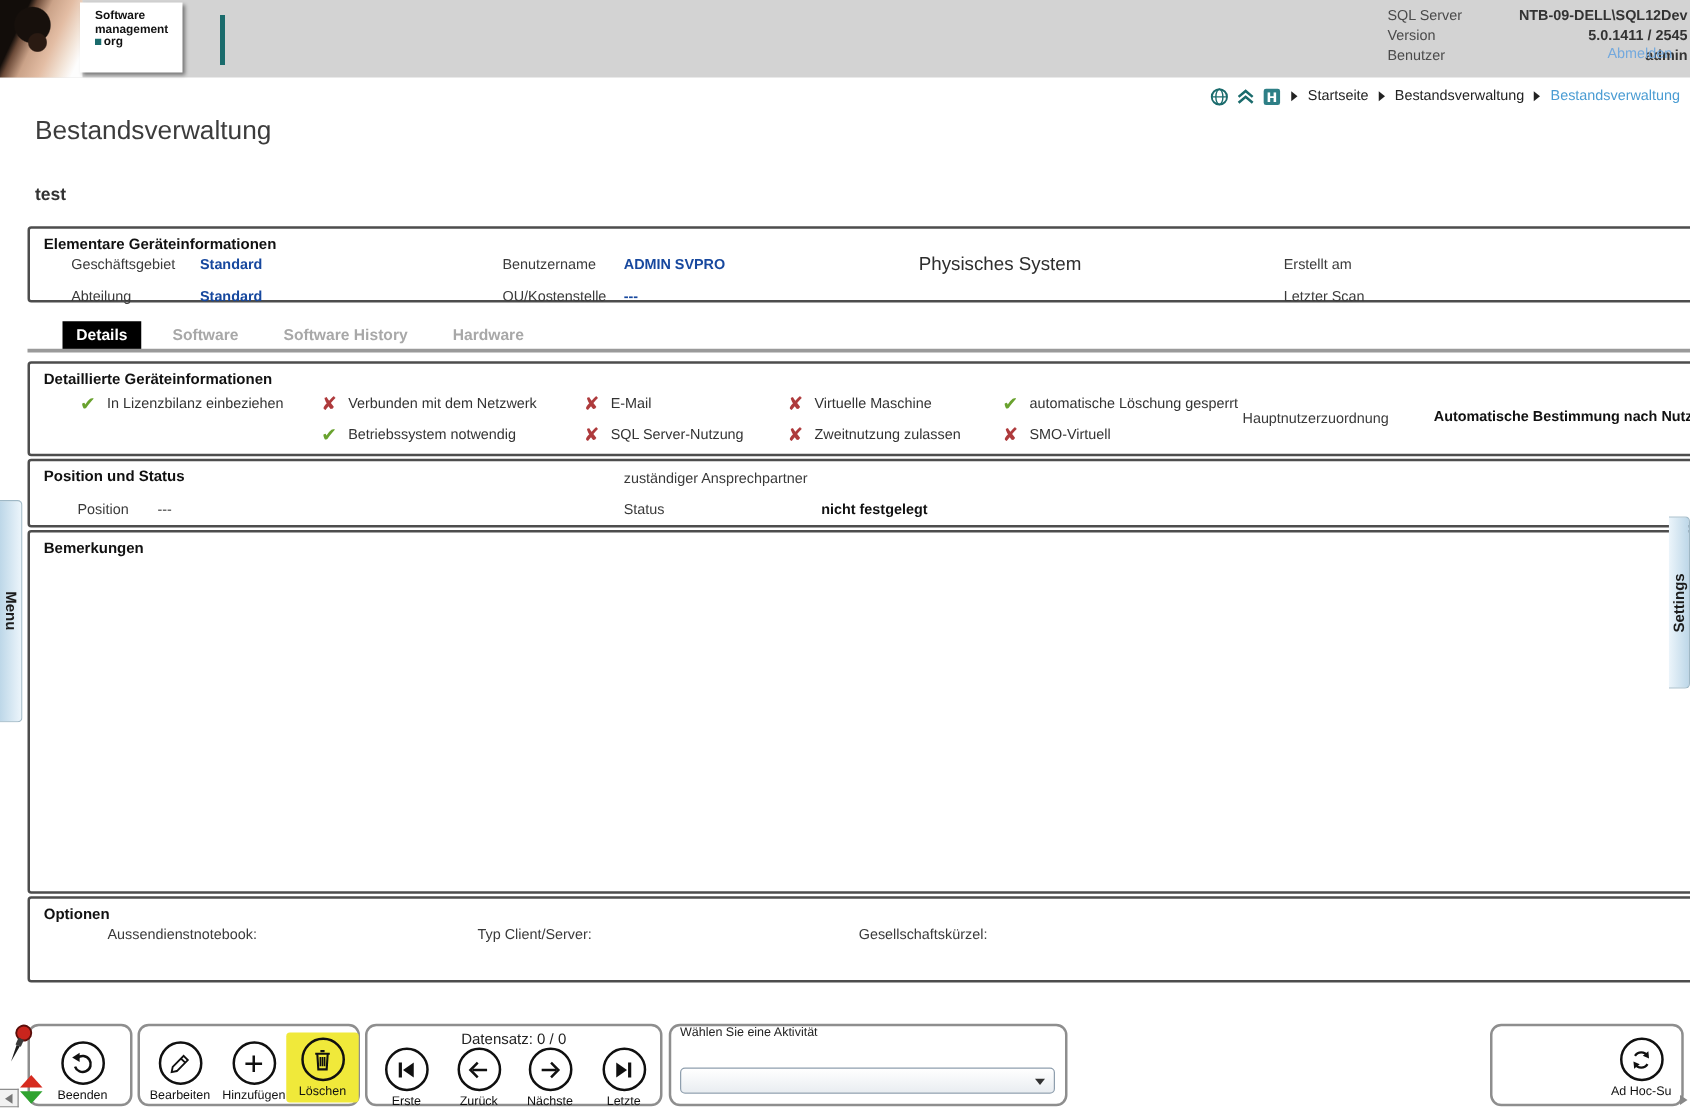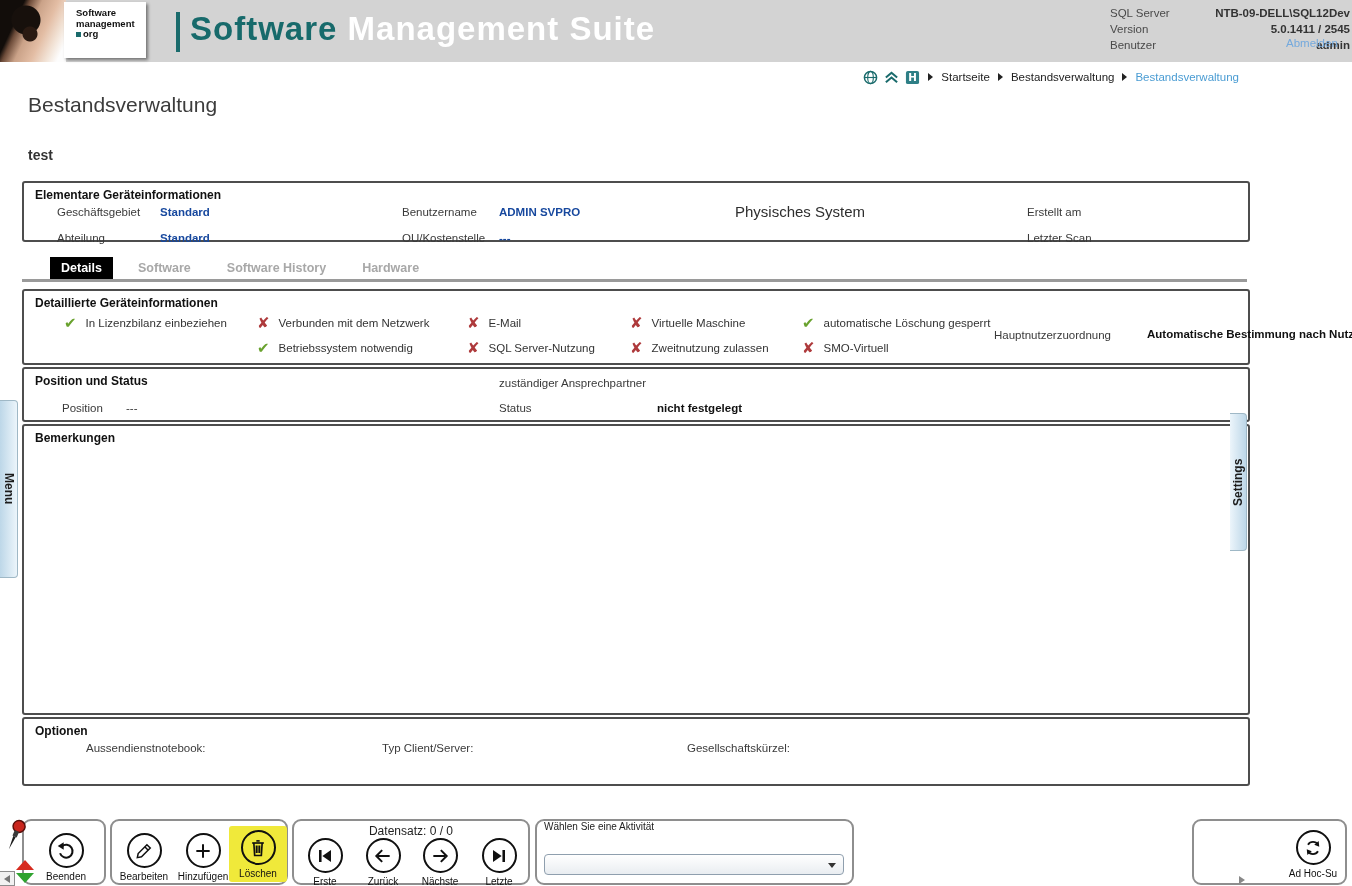--- a/index.html
+++ b/index.html
@@ -1,18 +1,18 @@
 <!DOCTYPE html>
 <html><head>
 <meta charset="utf-8">
 <style>
   * { margin:0; padding:0; box-sizing:border-box; }
   html,body { width:1352px; height:886px; overflow:hidden; background:#fff;
     font-family:"Liberation Sans","DejaVu Sans",sans-serif; font-size:11.5px; color:#333; }
-  #stage { position:relative; width:1247px; height:886px; background:#fff; }
+  #stage { position:relative; width:1352px; height:886px; background:#fff; }
 
   
   #header { position:absolute; left:0; top:0; width:1352px; height:62px; background:#d3d3d3; }
   #photo { position:absolute; left:0; top:0; width:66px; height:62px; overflow:hidden;
     background:
       radial-gradient(circle at 30px 34px, #2a1a12 0 7px, transparent 8px),
       radial-gradient(circle at 26px 20px, #17100c 0 14px, transparent 15px),
       linear-gradient(115deg, #120d0a 0 26%, #6b4a38 32%, #caa288 45%, #e3bda4 62%, #f2e3d6 78%, #fdfdfd 90%);
   }
   #logo-card { position:absolute; left:64px; top:2px; width:82px; height:56px; background:#fff;
@@ -107,24 +107,20 @@
 <div id="stage">
 
   <div id="header">
     <div id="photo"></div>
     <div id="logo-card">
       <div class="l">Software</div>
       <div class="l">management</div>
       <div class="l"><span class="sq"></span><span>org</span></div>
     </div>
     <div id="title-bar"></div>
-    <div id="suite-title">
-      <span class="t1">Software</span>
-      <span class="t2">Management Suite</span>
-    </div>
     <div id="hdr-info">
       <div class="row">
           <span class="lbl">SQL Server</span>
           <span class="val">NTB-09-DELL\SQL12Dev</span>
         </div>
       <div class="row">
           <span class="lbl">Version</span>
           <span class="val">5.0.1411 / 2545</span>
         </div>
       <div class="row">

